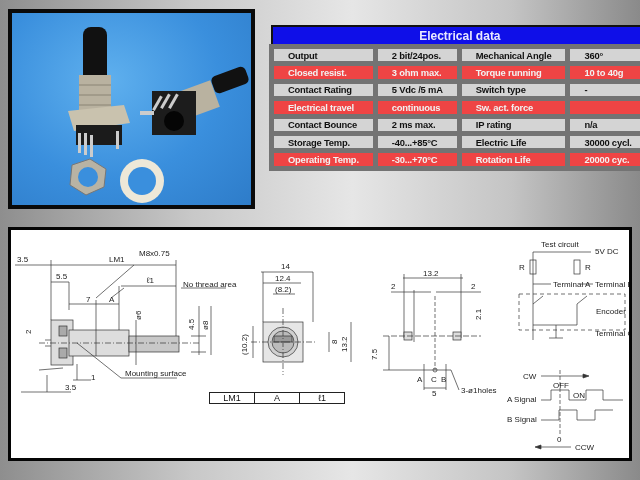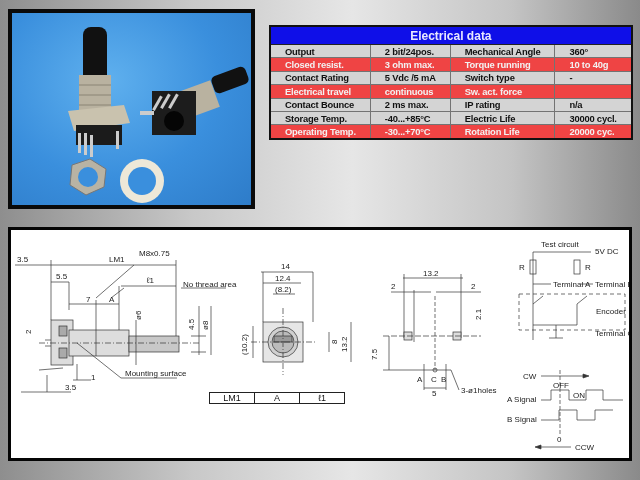--- a/index.html
+++ b/index.html
@@ -4,21 +4,21 @@
 <style>
   html,body{margin:0;padding:0;}
   body{width:640px;height:480px;overflow:hidden;position:relative;
     background:linear-gradient(90deg,#8e8e8e 0%,#c8c8c8 30%,#e6e6e6 55%,#c4c4c4 80%,#8a8a8a 100%);
     font-family:"Liberation Sans",sans-serif;}
   .photo-frame{position:absolute;left:8px;top:9px;width:247px;height:200px;background:#0a0a0a;}
   .photo{position:absolute;left:4px;top:4px;width:239px;height:192px;
     background:radial-gradient(ellipse at 40% 35%,#5fb0ee 0%,#3a8fdd 55%,#2e7cc9 100%);overflow:hidden;}
   .elec{position:absolute;left:269px;top:25px;width:359px;border-collapse:collapse;border:2px solid #111;font-size:9.4px;font-weight:bold;}
   .elec th{background:#0f0fe8;color:#e8e8ff;font-size:12px;height:17px;padding:0;border:1px solid #222;}
-  .elec td{height:12.4px;padding:0 14px;border:1px solid #737373;white-space:nowrap;letter-spacing:-0.2px;}
+  .elec td{height:12.4px;padding:0 14px;border:5px solid #737373;white-space:nowrap;letter-spacing:-0.2px;}
   .elec tr.lt td{background:#d4d4d4;color:#111;}
   .elec tr.dk td{background:#ef4444;color:#f2f2f2;}
   .elec td.v{text-align:left;}
   .drawing{position:absolute;left:8px;top:227px;width:624px;height:234px;background:#fff;border:3px solid #050505;box-sizing:border-box;}
   .drawing svg{position:absolute;left:0;top:0;}
   .dtxt{font-family:"Liberation Sans",sans-serif;font-size:8px;fill:#222;}
   .lm-table{position:absolute;left:198px;top:162px;border-collapse:collapse;font-size:9px;}
   .lm-table td{border:1px solid #222;width:44px;height:10px;text-align:center;padding:0;color:#111;}
 </style>
 </head>

